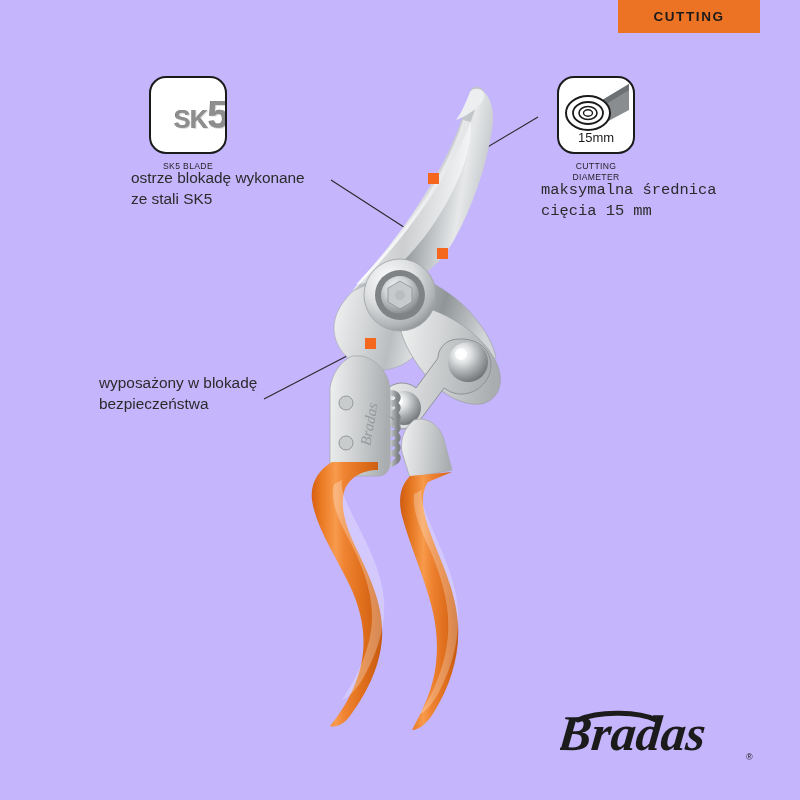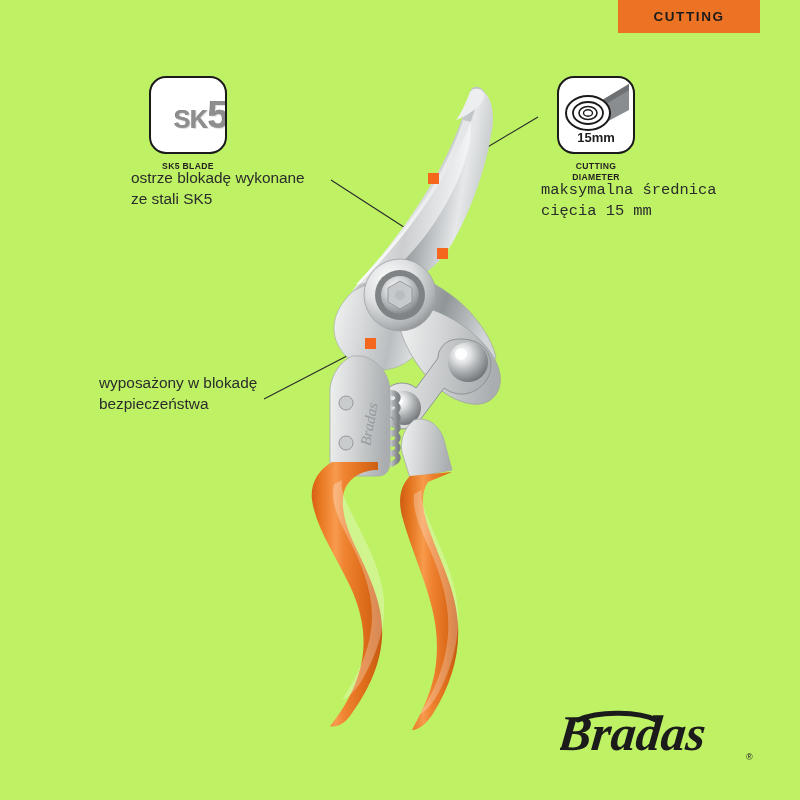--- a/index.html
+++ b/index.html
@@ -4,21 +4,21 @@
 <style>
   html, body {
     margin: 0;
     padding: 0;
     background: #ffffff;
   }
   #page {
     position: relative;
     width: 800px;
     height: 800px;
-    background: #bef264;
+    background: #c4b5fd;
     overflow: hidden;
     font-family: "Liberation Sans", sans-serif;
     -webkit-font-smoothing: antialiased;
   }
 
   
   #category-banner {
     position: absolute;
     left: 618px;
     top: 0px;
@@ -48,21 +48,21 @@
     border: 2.6px solid #1b1b1b;
     border-radius: 17px;
     position: relative;
     margin: 0 auto;
     background: #ffffff;
     overflow: hidden;
   }
   .icon-caption {
     margin-top: 7px;
     font-size: 8.6px;
-    font-weight: bold;
+    font-weight: normal;
     letter-spacing: 0.35px;
     color: #231f20;
     line-height: 11px;
     font-family: "Liberation Sans", sans-serif;
     white-space: pre-line;
   }
 
   
   .sk5-text {
     position: absolute;
@@ -82,21 +82,21 @@
   .sk5-text .big { font-size: 38px; }
 
   
   .dia-label {
     position: absolute;
     left: 0;
     right: 0;
     bottom: 7px;
     text-align: center;
     font-size: 13px;
-    font-weight: bold;
+    font-weight: normal;
     color: #1b1b1b;
     font-family: "Liberation Sans", sans-serif;
   }
 
   
   .feature-desc {
     position: absolute;
     font-size: 15.4px;
     line-height: 21px;
     color: #2b2b2b;

